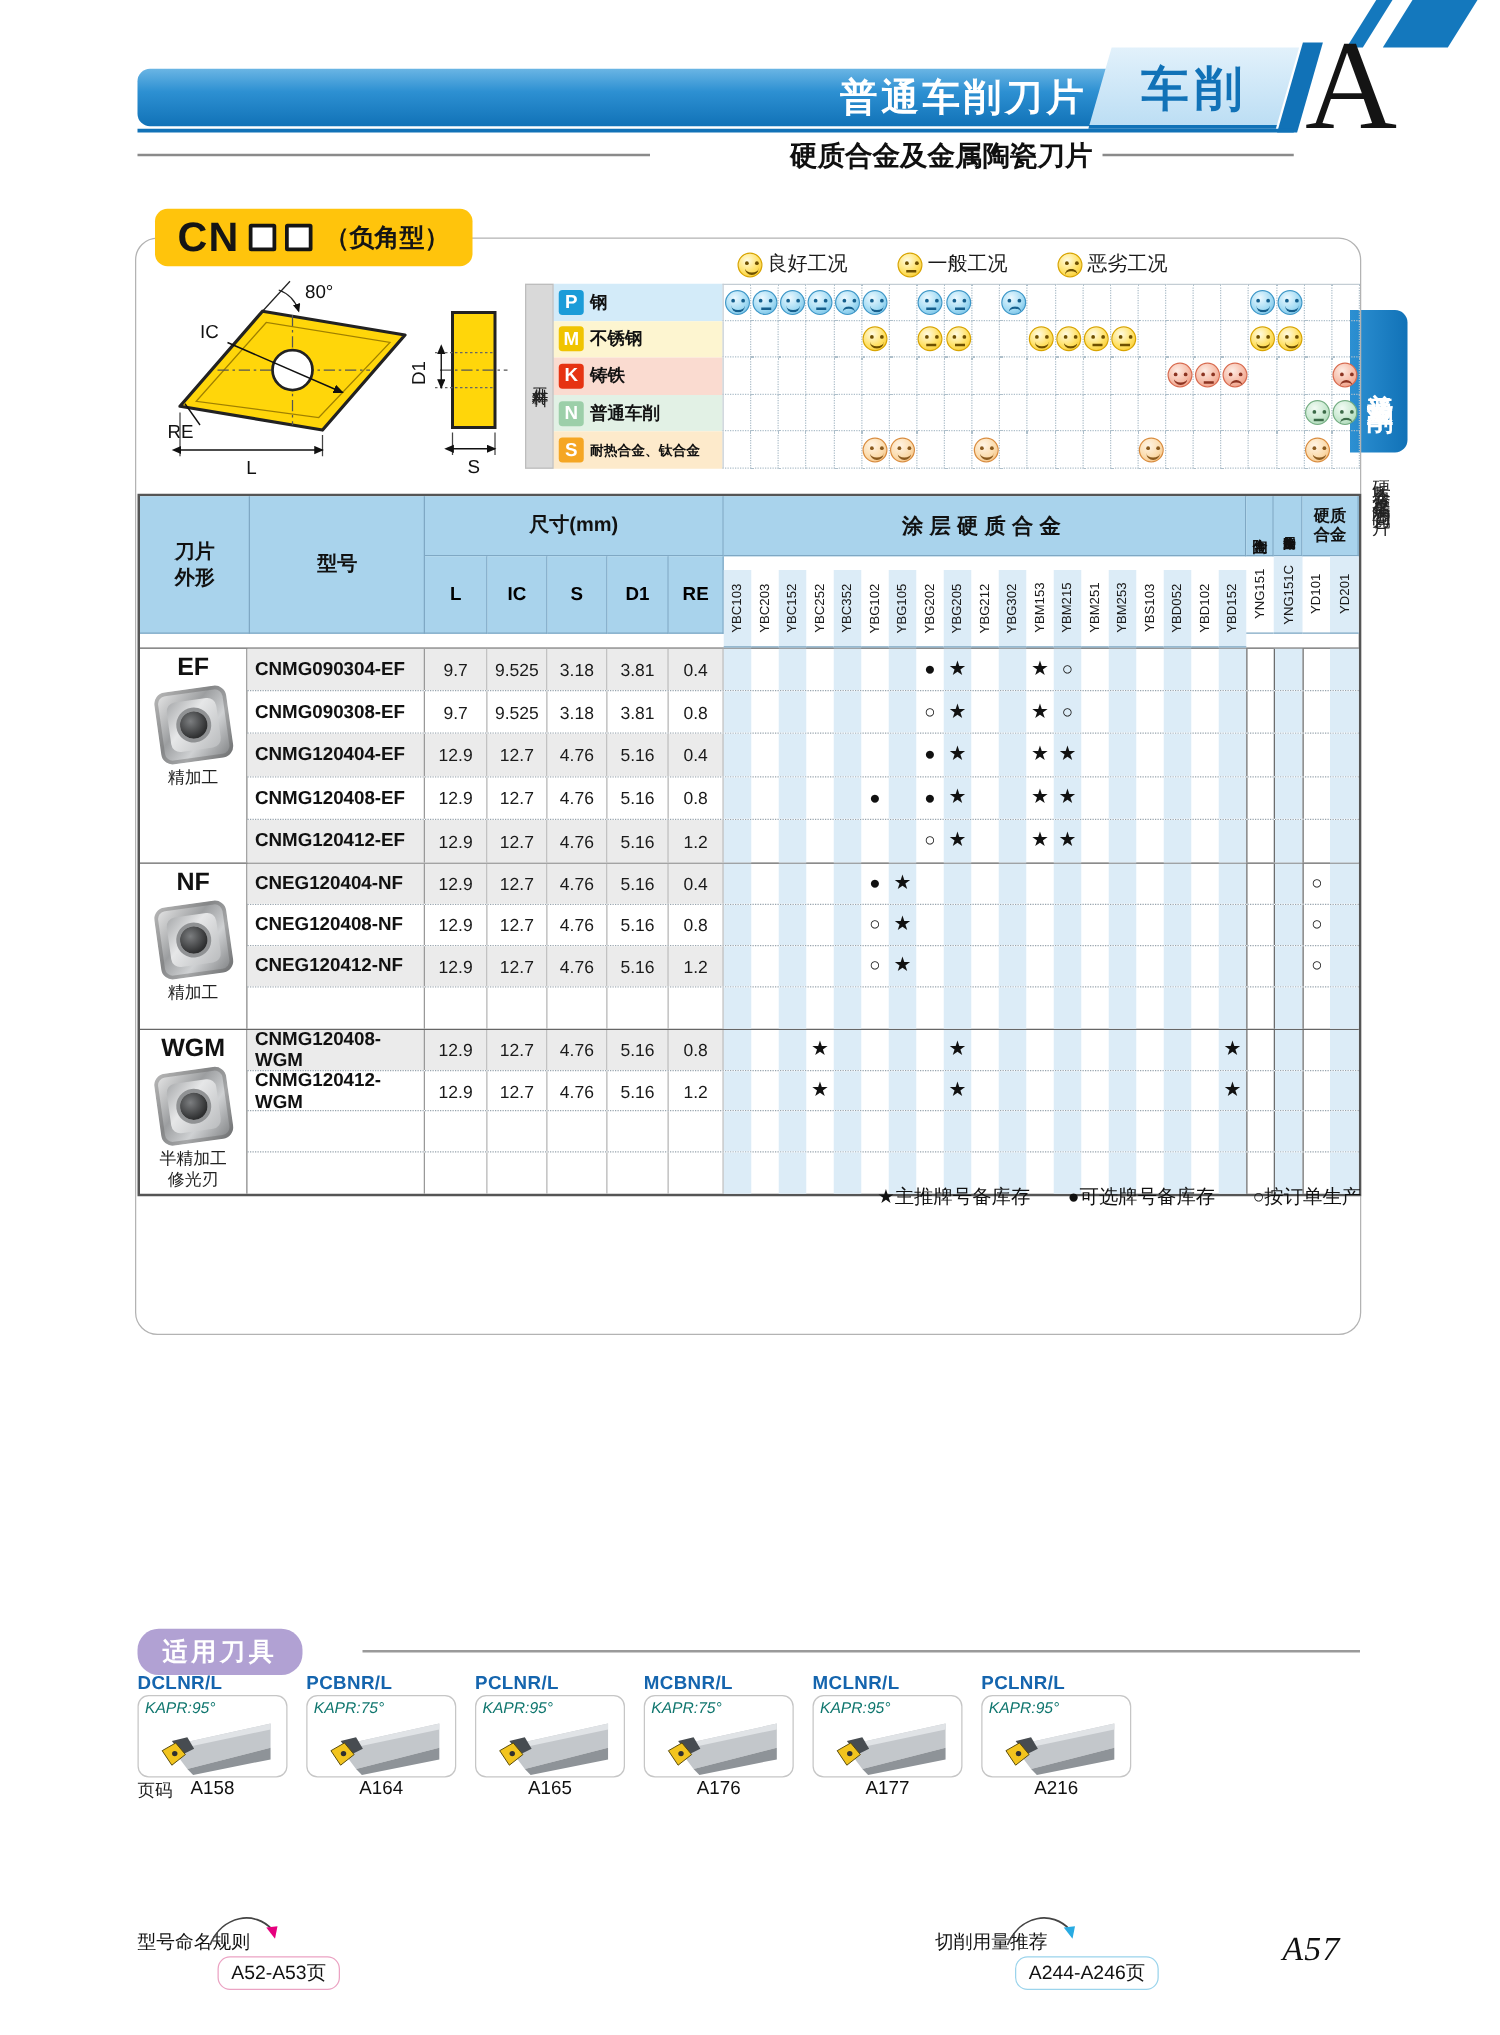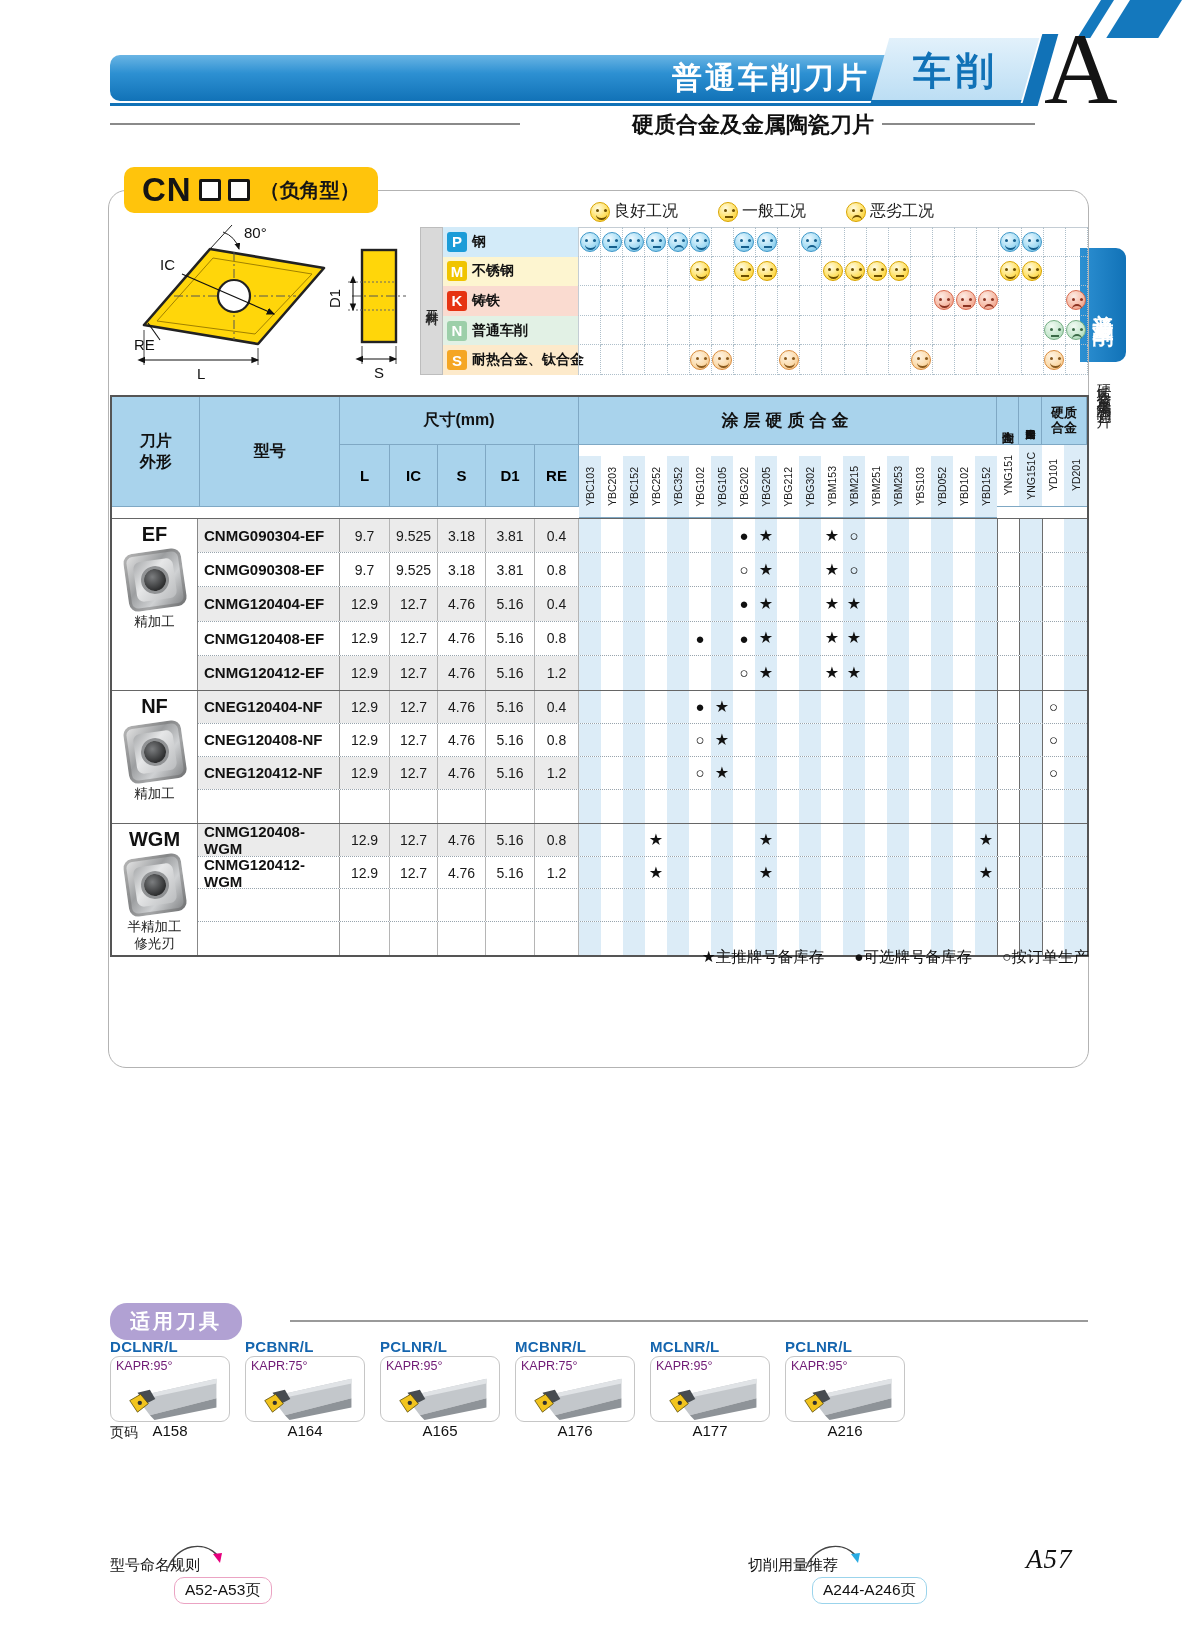--- a/index.html
+++ b/index.html
@@ -124,29 +124,29 @@
 
   
   .tools-badge { position:absolute; left:110px; top:1303px; padding:5px 20px; background:#b1a1d3; color:#fff;
     font-size:20px; font-weight:bold; border-radius:17px; letter-spacing:3px; z-index:2; }
   .tools-line { position:absolute; left:290px; top:1320px; width:798px; height:1.5px; background:#9a9a9a; }
   .cards { position:absolute; left:110px; top:1338px; width:795px; display:flex; gap:15px; }
   .card { width:120px; }
   .card-name { color:#1565ae; font-size:15px; font-weight:800; letter-spacing:0.3px; }
   .card-box { margin-top:1px; height:66px; border:1.3px solid #c6c6c6; border-radius:9px;
     position:relative; overflow:hidden; background:#fff; }
-  .card-kapr { position:absolute; top:2px; left:5px; font-size:12.5px; color:#701a75; }
+  .card-kapr { position:absolute; top:2px; left:5px; font-size:12.5px; color:#0f766e;font-style:italic; }
   .card-box svg { position:absolute; left:0; bottom:-2px; width:100%; height:48px; }
   .pages-label { position:absolute; left:110px; top:1424px; font-size:14px; color:#222; }
   .pages { position:absolute; left:110px; top:1422px; width:795px; display:flex; gap:15px; }
   .pages div { width:120px; text-align:center; font-size:15px; color:#111; }
 
   
   .links { position:absolute; left:110px; top:1528px; width:920px; height:70px; }
-  .lgroup { position:absolute; top:16px; width:210px; height:70px; }
+  .lgroup { position:absolute; top:4px; width:210px; height:70px; }
   .lg-label { position:absolute; left:0; top:12px; font-size:15px; color:#111; }
   .lg-arrow { position:absolute; left:52px; top:-12px; }
   .lg-box { position:absolute; left:64px; top:33px; border:1.6px solid; border-radius:10px;
     padding:2px 10px; font-size:15.5px; color:#111; white-space:nowrap; background:#fff; }
   .pageno { position:absolute; left:1026px; top:1544px; font-size:27px; font-style:italic;
     font-family:"Liberation Serif","DejaVu Serif",serif; color:#111; letter-spacing:1px; }
 
   
   .diagram { position:absolute; left:126px; top:220px; }
   .diagram text { font-size:15px; fill:#111; font-family:"Liberation Sans","DejaVu Sans",sans-serif; }
@@ -408,21 +408,21 @@
               <span class="sm normal th-green"></span>
             </div>
             <div class="mx-cell">
               <span class="sm bad th-green"></span>
             </div>
           </div>
         </div>
         <div class="mx-row">
           <div class="mx-name" style="background: rgb(253, 234, 203);">
             <span class="mx-ico" style="background: rgb(245, 166, 35);">S</span>
-            <span class="mx-label" style="font-size: 14px;">耐热合金、钛合金</span>
+            <span class="mx-label" style="font-size: 11px;">耐热合金、钛合金</span>
           </div>
           <div class="mx-grid">
             <div class="mx-cell"></div>
             <div class="mx-cell"></div>
             <div class="mx-cell"></div>
             <div class="mx-cell"></div>
             <div class="mx-cell"></div>
             <div class="mx-cell">
               <span class="sm good th-orange"></span>
             </div>

